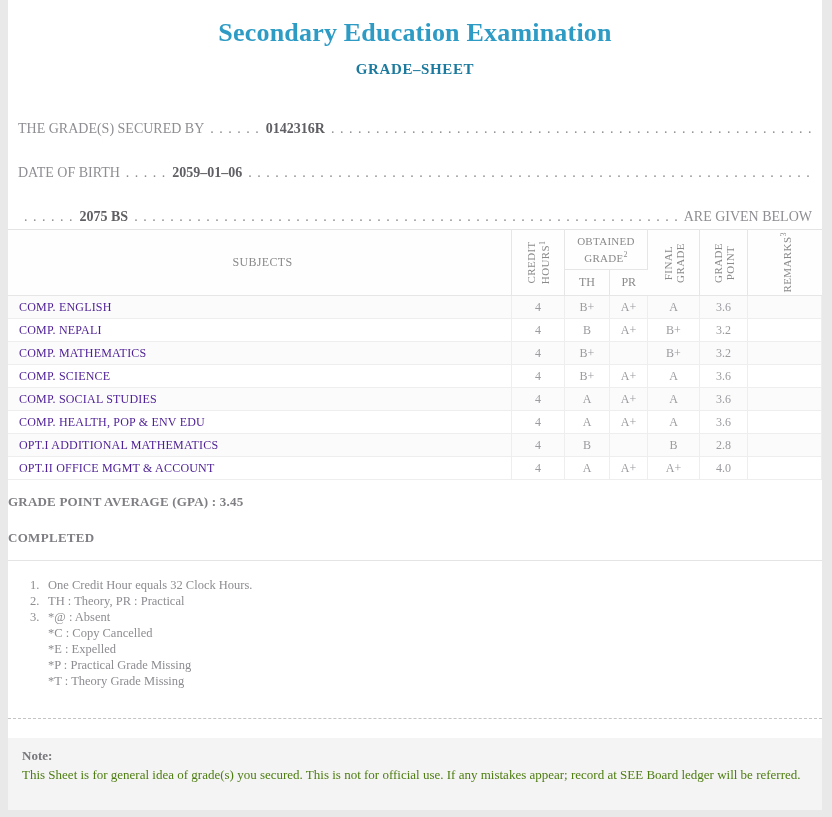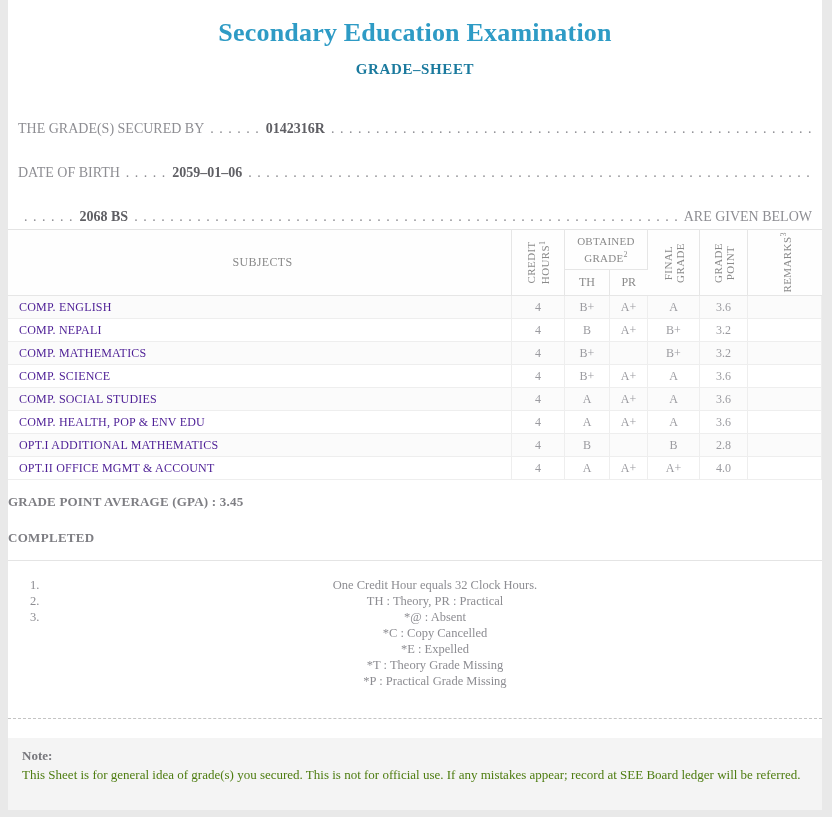--- a/index.html
+++ b/index.html
@@ -124,21 +124,21 @@
     margin-top: 20px;
     font-size: 13px;
     font-weight: bold;
     color: #7e7e83;
     letter-spacing: 0.3px;
   }
   
   .footnotes { margin: 16px 0 0 22px; font-size: 12.5px; color: #8d8d92; }
   .fn-row { display: flex; line-height: 16px; }
   .fn-num { width: 18px; flex: 0 0 auto; }
-  .fn-text { flex: 1 1 auto; text-align: center; }
+  .fn-text { flex: 1 1 auto; }
   
   .dashed-sep {
     margin-top: 29px;
     border-top: 1px dashed #c4c4c4;
     height: 0;
   }
   .note-block {
     margin-top: 19px;
     background: #f4f4f4;
     padding: 10px 14px 16px 14px;
@@ -165,21 +165,21 @@
     </div>
     <div class="info-line">
       <span class="lbl">DATE OF BIRTH</span>
       <span class="pre-dots">. . . . .</span>
       <span class="val">2059–01–06</span>
       <span class="dots-fill">. . . . . . . . . . . . . . . . . . . . . . . . . . . . . . . . . . . . . . . . . . . . . . . . . . . . . . . . . . . . . . . . . . . . . . . . . . . . . . . . . . . . . . . . . . . . . . . . . . . . . . . . . . . . . . . . . . . . . . . . . . . . . . . . . . . . . . . . . . . .</span>
       <span class="trail"></span>
     </div>
     <div class="info-line">
       <span class="pre-dots">. . . . . .</span>
-      <span class="val">2068 BS</span>
+      <span class="val">2075 BS</span>
       <span class="dots-fill">. . . . . . . . . . . . . . . . . . . . . . . . . . . . . . . . . . . . . . . . . . . . . . . . . . . . . . . . . . . . . . . . . . . . . . . . . . . . . . . . . . . . . . . . . . . . . . . . . . . . . . . . . . . . . . . . . . . . . . . . . . . . . . . . . . . . . . . . . . . .</span>
       <span class="trail">ARE GIVEN BELOW</span>
     </div>
   </div>
 
   <table class="grades">
     <colgroup>
       <col style="width:auto">
       <col style="width:53px">
       <col style="width:45px">
@@ -321,25 +321,25 @@
     <div class="fn-row">
       <span class="fn-num"></span>
       <span class="fn-text">*C : Copy Cancelled</span>
     </div>
     <div class="fn-row">
       <span class="fn-num"></span>
       <span class="fn-text">*E : Expelled</span>
     </div>
     <div class="fn-row">
       <span class="fn-num"></span>
+      <span class="fn-text">*P : Practical Grade Missing</span>
+    </div>
+    <div class="fn-row">
+      <span class="fn-num"></span>
       <span class="fn-text">*T : Theory Grade Missing</span>
-    </div>
-    <div class="fn-row">
-      <span class="fn-num"></span>
-      <span class="fn-text">*P : Practical Grade Missing</span>
     </div>
   </div>
 
   <div class="dashed-sep"></div>
 
   <div class="note-block">
     <div class="note-heading">Note:</div>
     <div class="note-body">This Sheet is for general idea of grade(s) you secured. This is not for official use. If any mistakes appear; record at SEE Board ledger will be referred.</div>
   </div>
 

